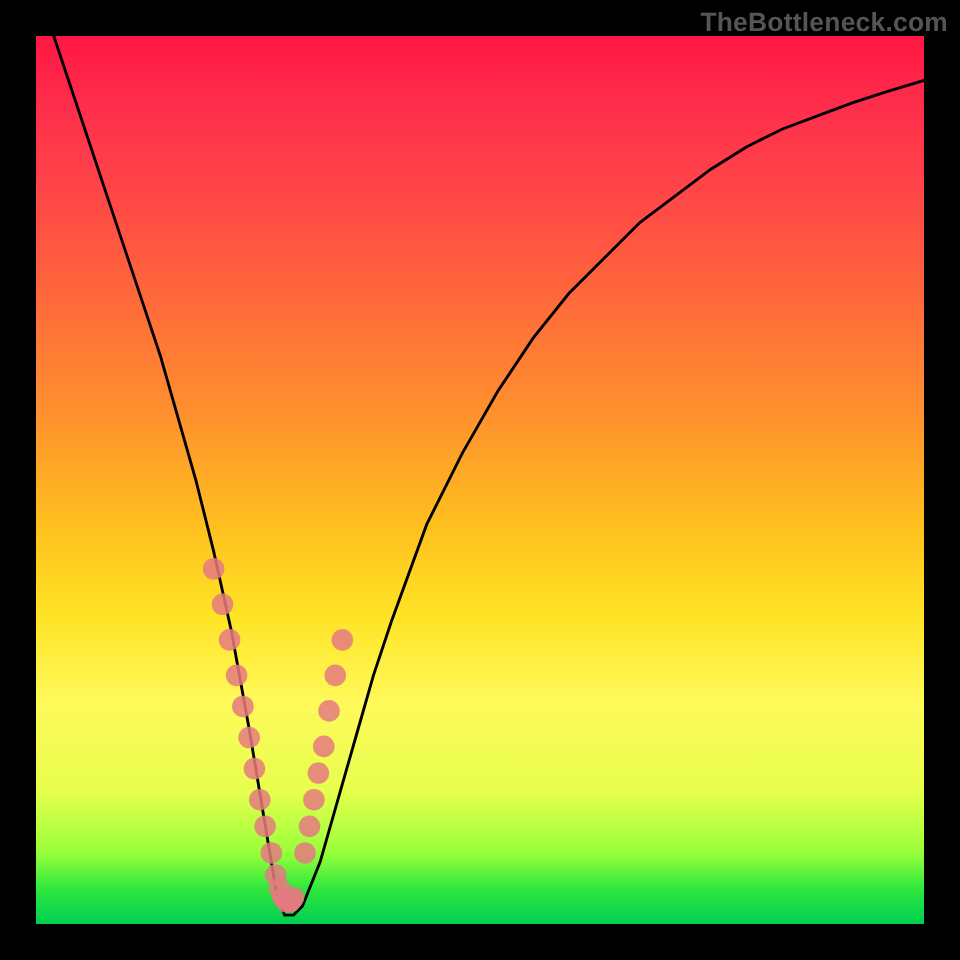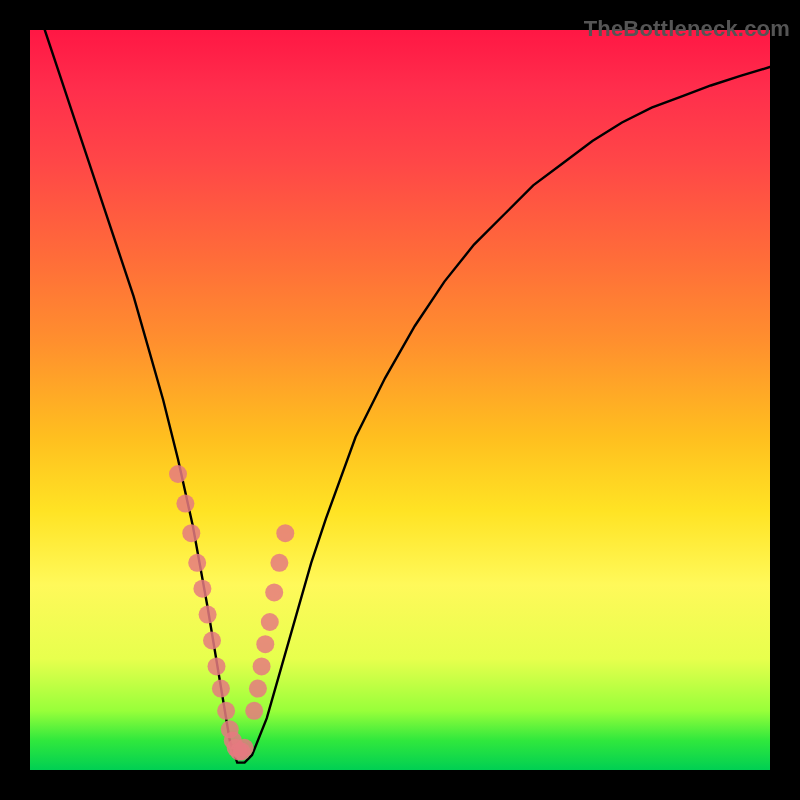--- a/index.html
+++ b/index.html
@@ -12,21 +12,21 @@
     overflow: hidden;
   }
   .outer {
     width: 800px;
     height: 800px;
     background: #000;
     position: relative;
   }
   .watermark {
     position: absolute;
-    top: 16px;
+    top: 6px;
     right: 10px;
     color: #555;
     font-size: 22px;
     font-weight: 600;
     letter-spacing: 0.2px;
     z-index: 5;
   }
   .plot {
     position: absolute;
     left: 30px;

